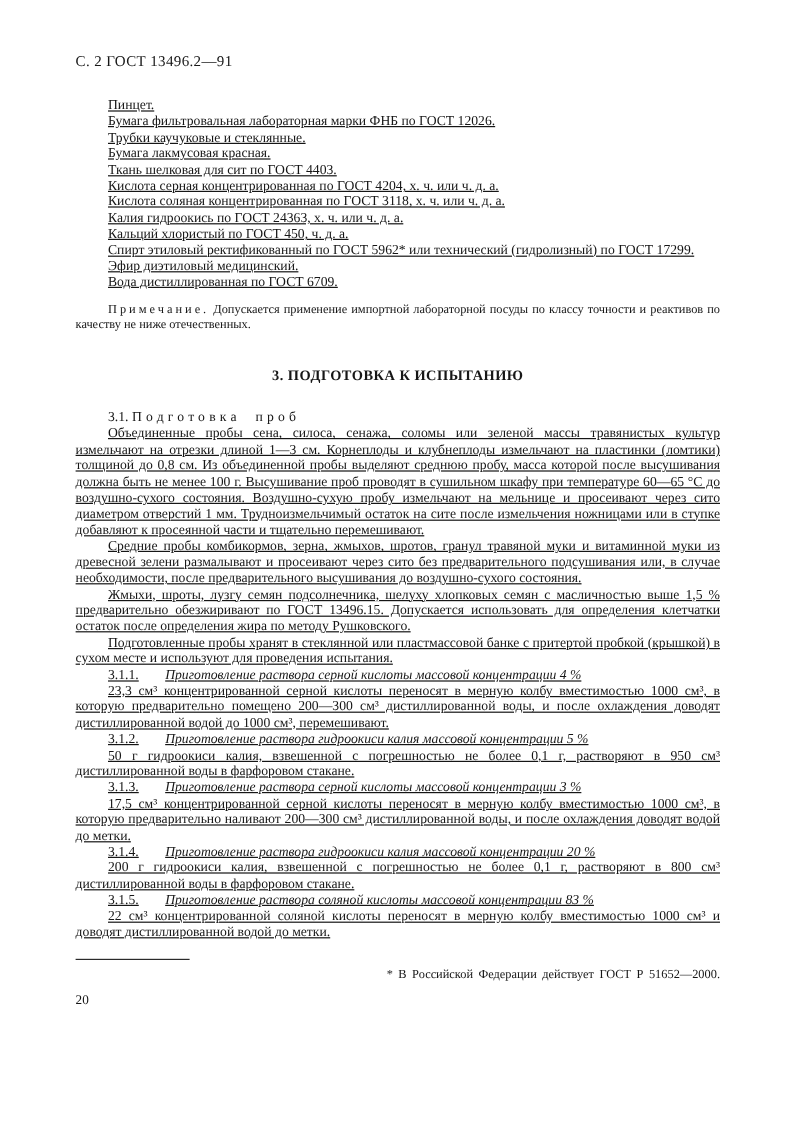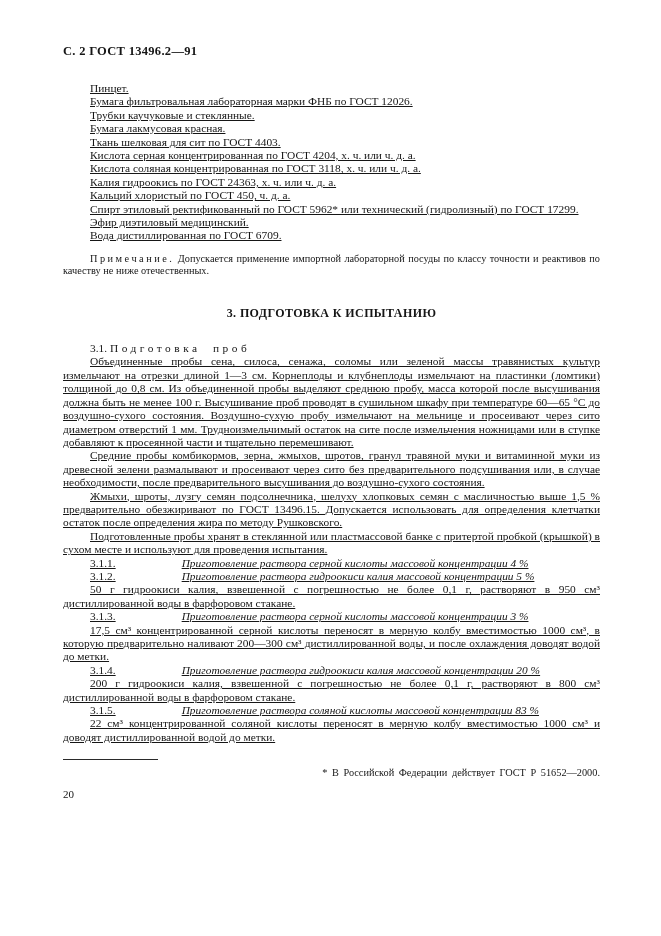--- a/index.html
+++ b/index.html
@@ -13,21 +13,21 @@
     overflow: hidden;
   }
   .content {
     position: absolute;
     left: 63px;
     top: 44px;
     width: 537px;
   }
   .doc-header {
     font-size: 12.5px;
-    font-weight: bold;
+    font-weight: normal;
     letter-spacing: 0.3px;
     margin: 0 0 23px 0;
     line-height: 15px;
   }
   .para {
     margin: 0;
     font-size: 11.4px;
     line-height: 13.4px;
     text-align: justify;
     text-indent: 27px;
@@ -50,21 +50,21 @@
     line-height: 14px;
   }
   .sub-heading {
     margin: 0;
     font-size: 11.4px;
     line-height: 13.4px;
     text-indent: 27px;
   }
   .sub-heading .spaced { letter-spacing: 3.5px; word-spacing: 6px; }
   .sub-num { margin-right: 22px; }
-  .sub-title { font-style: italic; margin-left: 44px; }
+  .sub-title { font-style: italic; }
   .footnote-rule {
     margin-top: 15px;
     width: 95px;
     height: 0;
     border-top: 1.2px solid #2a2a2a;
   }
   .footnote {
     margin: 7px 0 0 0;
     font-size: 10.3px;
     line-height: 12.6px;
@@ -103,20 +103,21 @@
     <h2 class="section-heading">3.  ПОДГОТОВКА К ИСПЫТАНИЮ</h2>
 
     <p class="sub-heading"><span>3.1.</span> <span class="spaced">Подготовка проб</span></p>
 
     <p class="para">Объединенные пробы сена, силоса, сенажа, соломы или зеленой массы травянистых культур измельчают на отрезки длиной 1—3 см. Корнеплоды и клубнеплоды измельчают на пластинки (ломтики) толщиной до 0,8 см. Из объединенной пробы выделяют среднюю пробу, масса которой после высушивания должна быть не менее 100 г. Высушивание проб проводят в сушильном шкафу при температуре 60—65 °С до воздушно-сухого состояния. Воздушно-сухую пробу измельчают на мельнице и просеивают через сито диаметром отверстий 1 мм. Трудноизмельчимый остаток на сите после измельчения ножницами или в ступке добавляют к просеянной части и тщательно перемешивают.</p>
     <p class="para">Средние пробы комбикормов, зерна, жмыхов, шротов, гранул травяной муки и витаминной муки из древесной зелени размалывают и просеивают через сито без предварительного подсушивания или, в случае необходимости, после предварительного высушивания до воздушно-сухого состояния.</p>
     <p class="para">Жмыхи, шроты, лузгу семян подсолнечника, шелуху хлопковых семян с масличностью выше 1,5 % предварительно обезжиривают по ГОСТ 13496.15. Допускается использовать для определения клетчатки остаток после определения жира по методу Рушковского.</p>
     <p class="para">Подготовленные пробы хранят в стеклянной или пластмассовой банке с притертой пробкой (крышкой) в сухом месте и используют для проведения испытания.</p>
 
     <p class="para"><span class="sub-num">3.1.1.</span><span class="sub-title">Приготовление раствора серной кислоты массовой концентрации 4 %</span></p>
+    <p class="para">23,3 см³ концентрированной серной кислоты переносят в мерную колбу вместимостью 1000 см³, в которую предварительно помещено 200—300 см³ дистиллированной воды, и после охлаждения доводят дистиллированной водой до 1000 см³, перемешивают.</p>
 
     <p class="para"><span class="sub-num">3.1.2.</span><span class="sub-title">Приготовление раствора гидроокиси калия массовой концентрации 5 %</span></p>
     <p class="para">50 г гидроокиси калия, взвешенной с погрешностью не более 0,1 г, растворяют в 950 см³ дистиллированной воды в фарфоровом стакане.</p>
 
     <p class="para"><span class="sub-num">3.1.3.</span><span class="sub-title">Приготовление раствора серной кислоты массовой концентрации 3 %</span></p>
     <p class="para">17,5 см³ концентрированной серной кислоты переносят в мерную колбу вместимостью 1000 см³, в которую предварительно наливают 200—300 см³ дистиллированной воды, и после охлаждения доводят водой до метки.</p>
 
     <p class="para"><span class="sub-num">3.1.4.</span><span class="sub-title">Приготовление раствора гидроокиси калия массовой концентрации 20 %</span></p>
     <p class="para">200 г гидроокиси калия, взвешенной с погрешностью не более 0,1 г, растворяют в 800 см³ дистиллированной воды в фарфоровом стакане.</p>
 

